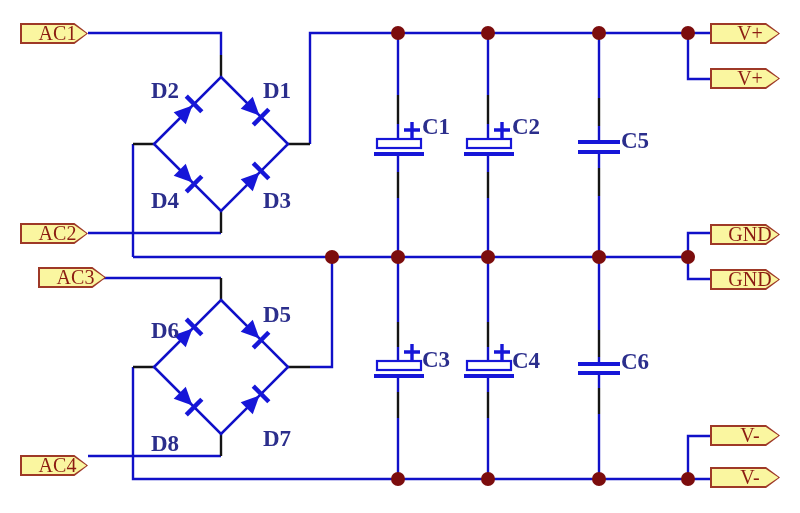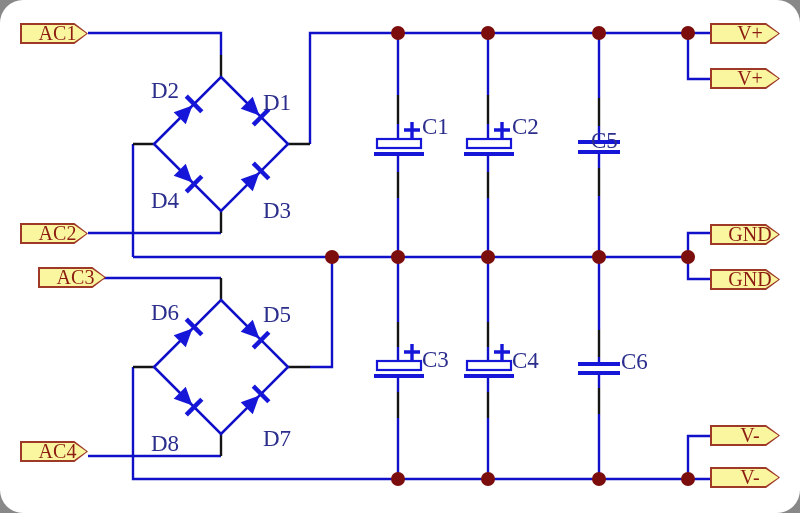--- a/index.html
+++ b/index.html
@@ -13,42 +13,41 @@
     --pin:#141414;
     --background:#FFFFFF;
   }
   html,body{margin:0;padding:0;background:#888;}
   .canvas{
     position:relative;
     width:800px;height:513px;
     background:var(--background);
     font-family:"Liberation Serif", serif;
     overflow:hidden;
-    border-radius:23px;
   }
   svg{position:absolute;left:0;top:0;}
   .w{stroke:var(--wire);stroke-width:2.4;fill:none;}
   .p{stroke:var(--pin);stroke-width:2.4;fill:none;}
   .dm{stroke:var(--wire);stroke-width:2.6;fill:none;}
   .c{fill:var(--component);stroke:none;}
   .cr{fill:#FFFFFF;stroke:var(--component);stroke-width:2.2;}
   .cb{stroke:var(--component);stroke-width:4;fill:none;}
   .cp{stroke:var(--component);stroke-width:4;fill:none;}
   .pm{stroke:var(--component);stroke-width:3.4;fill:none;}
   .j{fill:var(--junction);stroke:none;}
   .tag{position:absolute;width:68px;height:21px;}
   .tag.right{width:70px;}
   .tag-border{position:absolute;inset:0;background:var(--tag_border);
     clip-path:polygon(0% 0%,80% 0%,100% 50%,80% 100%,0% 100%);}
   .tag-fill{position:absolute;inset:1.6px;background:var(--tag_fill);
     clip-path:polygon(0% 0%,80% 0%,100% 50%,80% 100%,0% 100%);}
   .tag-text{position:absolute;inset:0;text-align:center;line-height:21px;
     font-size:20px;color:var(--tag_text);padding-left:7px;}
   .tag.right .tag-text{padding-left:10px;}
-  .ref{position:absolute;font-size:23px;line-height:24px;color:var(--label);white-space:nowrap;}
+  .ref{position:absolute;font-size:23px;line-height:24px;color:var(--label);white-space:nowrap;font-weight:bold;}
 </style>
 </head>
 <body>
 
 <div class="canvas">
 
   <svg width="800" height="513" viewBox="0 0 800 513">
 
     <g>
       <path class="w" d="M88,33 H221 V55"></path>
@@ -177,21 +176,21 @@
   <div class="tag" style="left:20px;top:223px">
     <div class="tag-border"></div>
     <div class="tag-fill"></div>
     <span class="tag-text">AC2</span>
   </div>
   <div class="tag" style="left:38px;top:267px">
     <div class="tag-border"></div>
     <div class="tag-fill"></div>
     <span class="tag-text">AC3</span>
   </div>
-  <div class="tag" style="left:20px;top:441px">
+  <div class="tag" style="left:20px;top:455px">
     <div class="tag-border"></div>
     <div class="tag-fill"></div>
     <span class="tag-text">AC4</span>
   </div>
 
   <div class="tag right" style="left:710px;top:23px">
     <div class="tag-border"></div>
     <div class="tag-fill"></div>
     <span class="tag-text">V+</span>
   </div>
@@ -214,29 +213,29 @@
     <div class="tag-border"></div>
     <div class="tag-fill"></div>
     <span class="tag-text">V-</span>
   </div>
   <div class="tag right" style="left:710px;top:467px">
     <div class="tag-border"></div>
     <div class="tag-fill"></div>
     <span class="tag-text">V-</span>
   </div>
 
-  <div class="ref" style="left:263px;top:91px">D1</div>
+  <div class="ref" style="left:263px;top:79px">D1</div>
   <div class="ref" style="left:151px;top:79px">D2</div>
-  <div class="ref" style="left:263px;top:199px">D3</div>
+  <div class="ref" style="left:263px;top:189px">D3</div>
   <div class="ref" style="left:151px;top:189px">D4</div>
   <div class="ref" style="left:263px;top:303px">D5</div>
-  <div class="ref" style="left:151px;top:301px">D6</div>
+  <div class="ref" style="left:151px;top:319px">D6</div>
   <div class="ref" style="left:263px;top:427px">D7</div>
   <div class="ref" style="left:151px;top:432px">D8</div>
 
   <div class="ref" style="left:422px;top:115px">C1</div>
   <div class="ref" style="left:512px;top:115px">C2</div>
   <div class="ref" style="left:422px;top:348px">C3</div>
   <div class="ref" style="left:512px;top:349px">C4</div>
-  <div class="ref" style="left:591px;top:129px">C5</div>
+  <div class="ref" style="left:621px;top:129px">C5</div>
   <div class="ref" style="left:621px;top:350px">C6</div>
 
 </div>
 
 </body></html>

